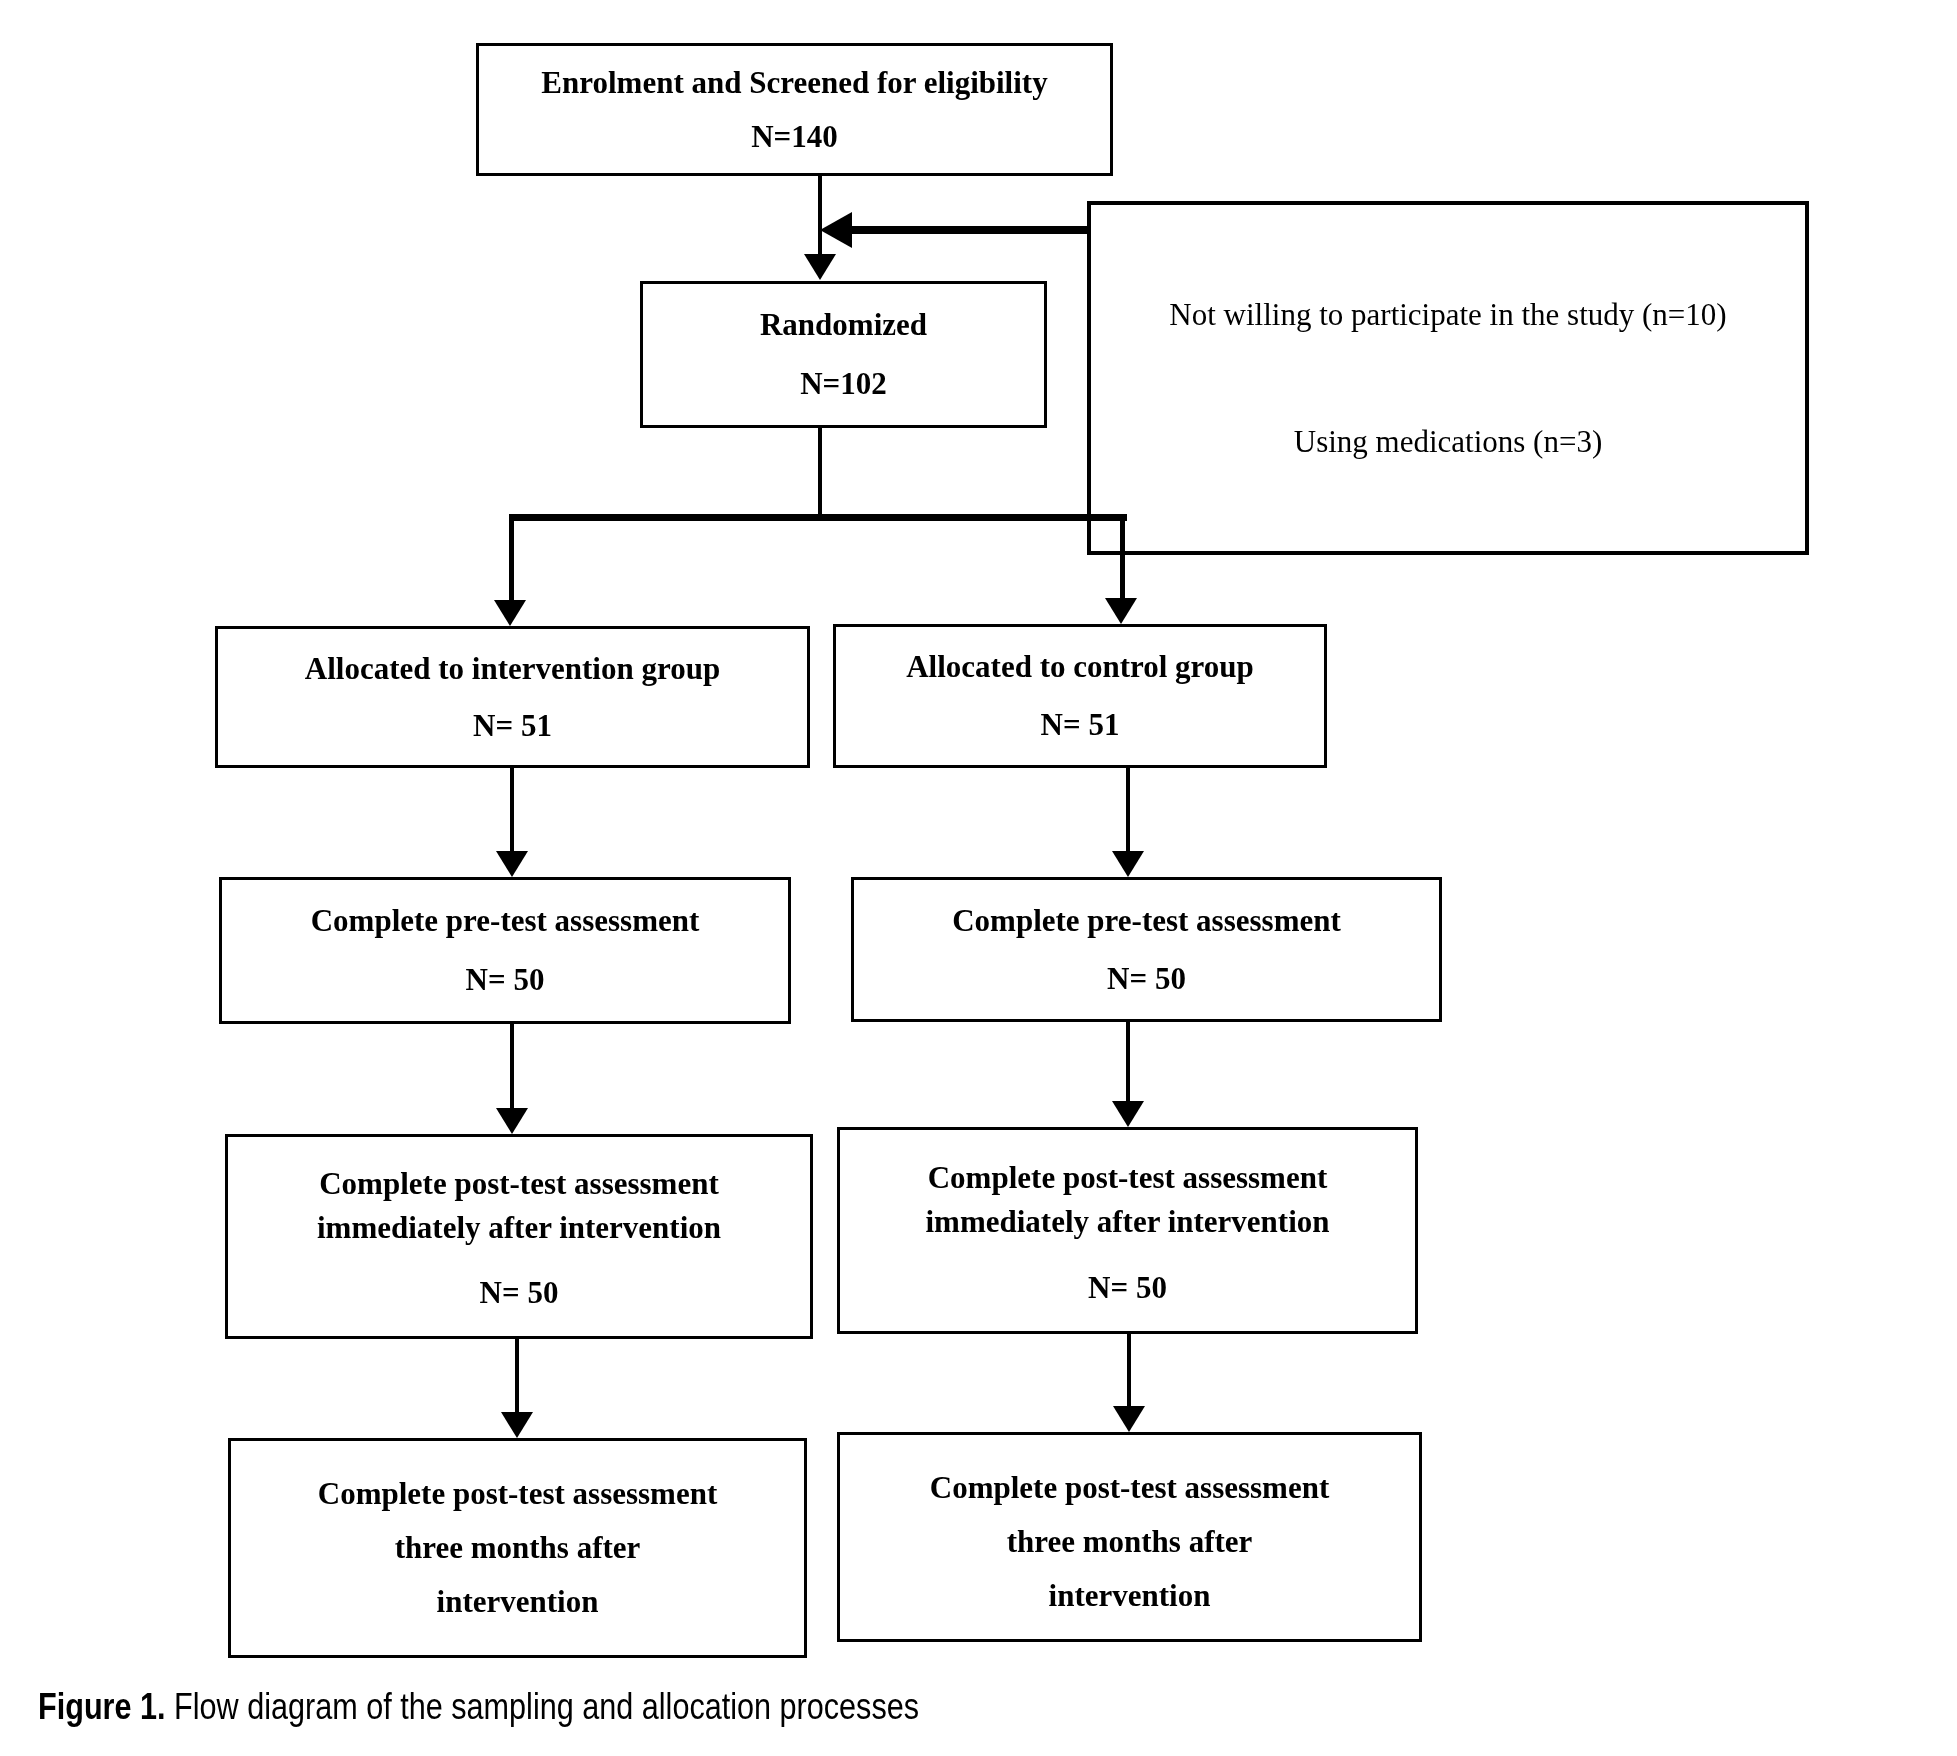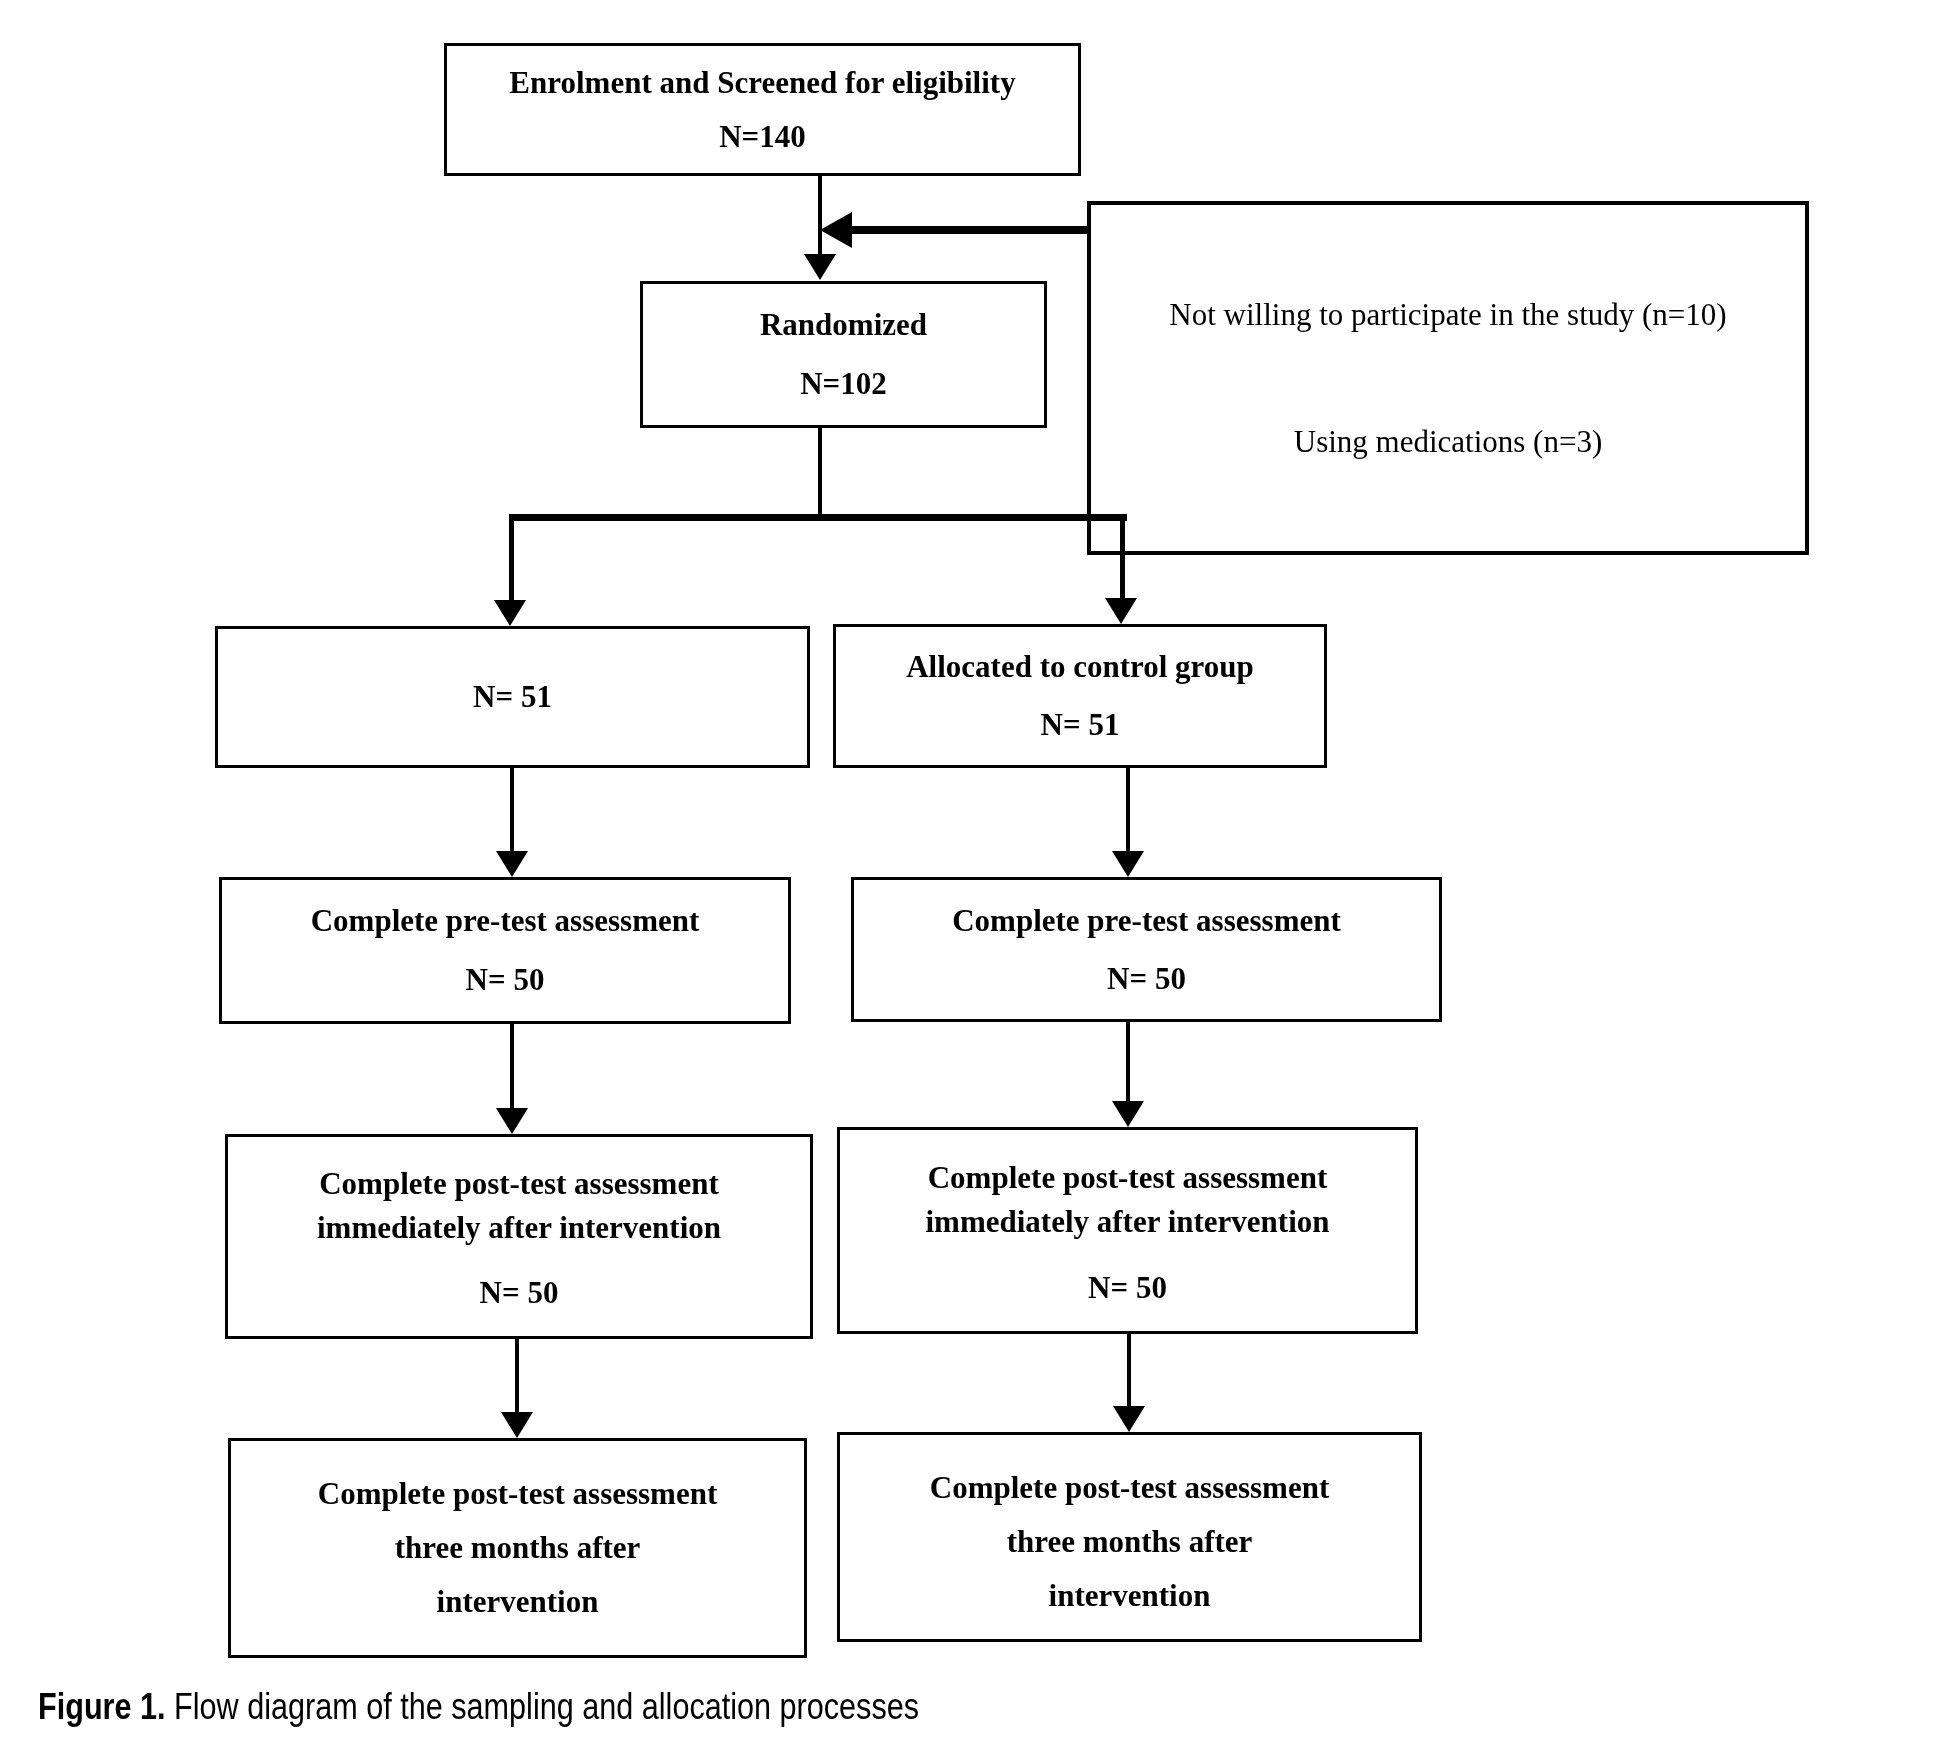--- a/index.html
+++ b/index.html
@@ -61,21 +61,21 @@
     transform: scaleX(0.85);
     transform-origin: 0 50%;
   }
   .caption .prefix { font-weight: bold; }
 </style>
 </head>
 <body>
 
 <div class="canvas">
 
-  <div class="fbox" style="left:444px; top:43px; width:637px; height:133px;font-family:Liberation Serif, serif;">
+  <div class="fbox" style="left:476px; top:43px; width:637px; height:133px;font-family:Liberation Serif, serif;">
     <div class="line">Enrolment and Screened for eligibility</div>
     <div class="line">N=140</div>
   </div>
 
   <div class="vline" style="left:818px; top:176px; width:4px; height:80px;"></div>
   <div class="ah-down" style="left:804px; top:254px;"></div>
 
   <div class="hline" style="left:852px; top:226px; width:235px; height:8px;"></div>
   <div class="ah-left" style="left:820px; top:212px;"></div>
 
@@ -90,20 +90,21 @@
   </div>
 
   <div class="vline" style="left:818px; top:428px; width:4px; height:89px;"></div>
   <div class="hline" style="left:509px; top:514px; width:618px; height:7px;"></div>
   <div class="vline" style="left:509px; top:514px; width:5px; height:88px;"></div>
   <div class="ah-down" style="left:494px; top:600px;"></div>
   <div class="vline" style="left:1120px; top:514px; width:5px; height:86px;"></div>
   <div class="ah-down" style="left:1105px; top:598px;"></div>
 
   <div class="fbox" style="left:215px; top:626px; width:595px; height:142px;">
+    <div class="line">Allocated to intervention group</div>
     <div class="line">N= 51</div>
   </div>
   <div class="fbox" style="left:833px; top:624px; width:494px; height:144px;">
     <div class="line">Allocated to control group</div>
     <div class="line">N= 51</div>
   </div>
 
   <div class="vline" style="left:510px; top:768px; width:4px; height:84px;"></div>
   <div class="ah-down" style="left:496px; top:851px;"></div>
   <div class="vline" style="left:1126px; top:768px; width:4px; height:84px;"></div>

